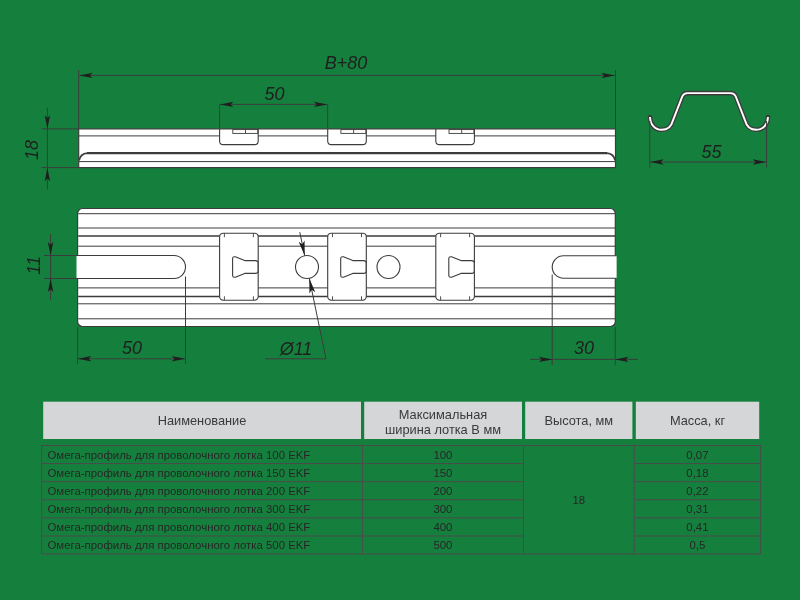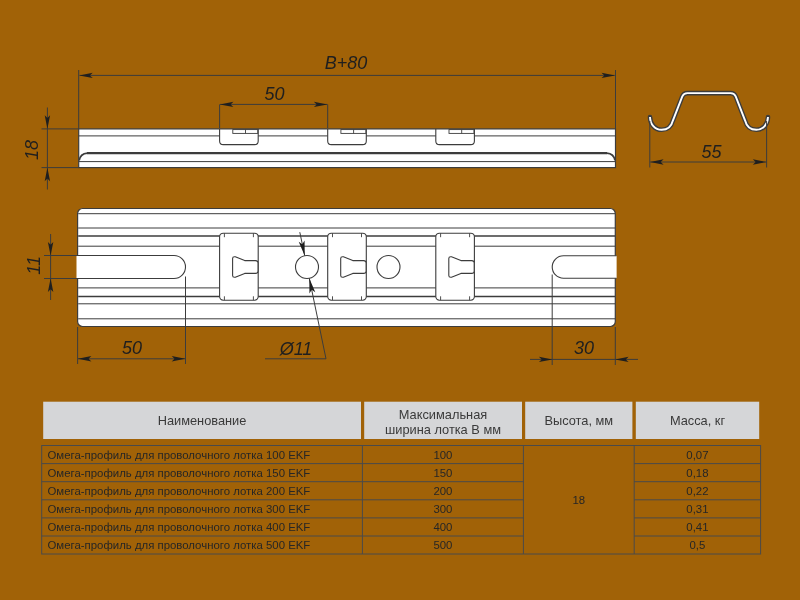--- a/index.html
+++ b/index.html
@@ -1,16 +1,16 @@
 <!DOCTYPE html>
 <html><head>
 <meta charset="utf-8">
 <style>
   html,body { margin:0; padding:0; background:#fff; }
-  .page { position:relative; width:800px; height:600px; background:#a16207; overflow:hidden; }
+  .page { position:relative; width:800px; height:600px; background:#15803d; overflow:hidden; }
   text { font-family:"Liberation Sans", sans-serif; }
   .dim { font-style:italic; fill:#1f1f1f; }
 </style>
 </head>
 <body>
 <div class="page">
 <svg width="800" height="600" viewBox="0 0 800 600">
 
 <g>
 <rect x="78.7" y="128.9" width="536.8" height="38.7" fill="#fff" stroke="none"></rect>

